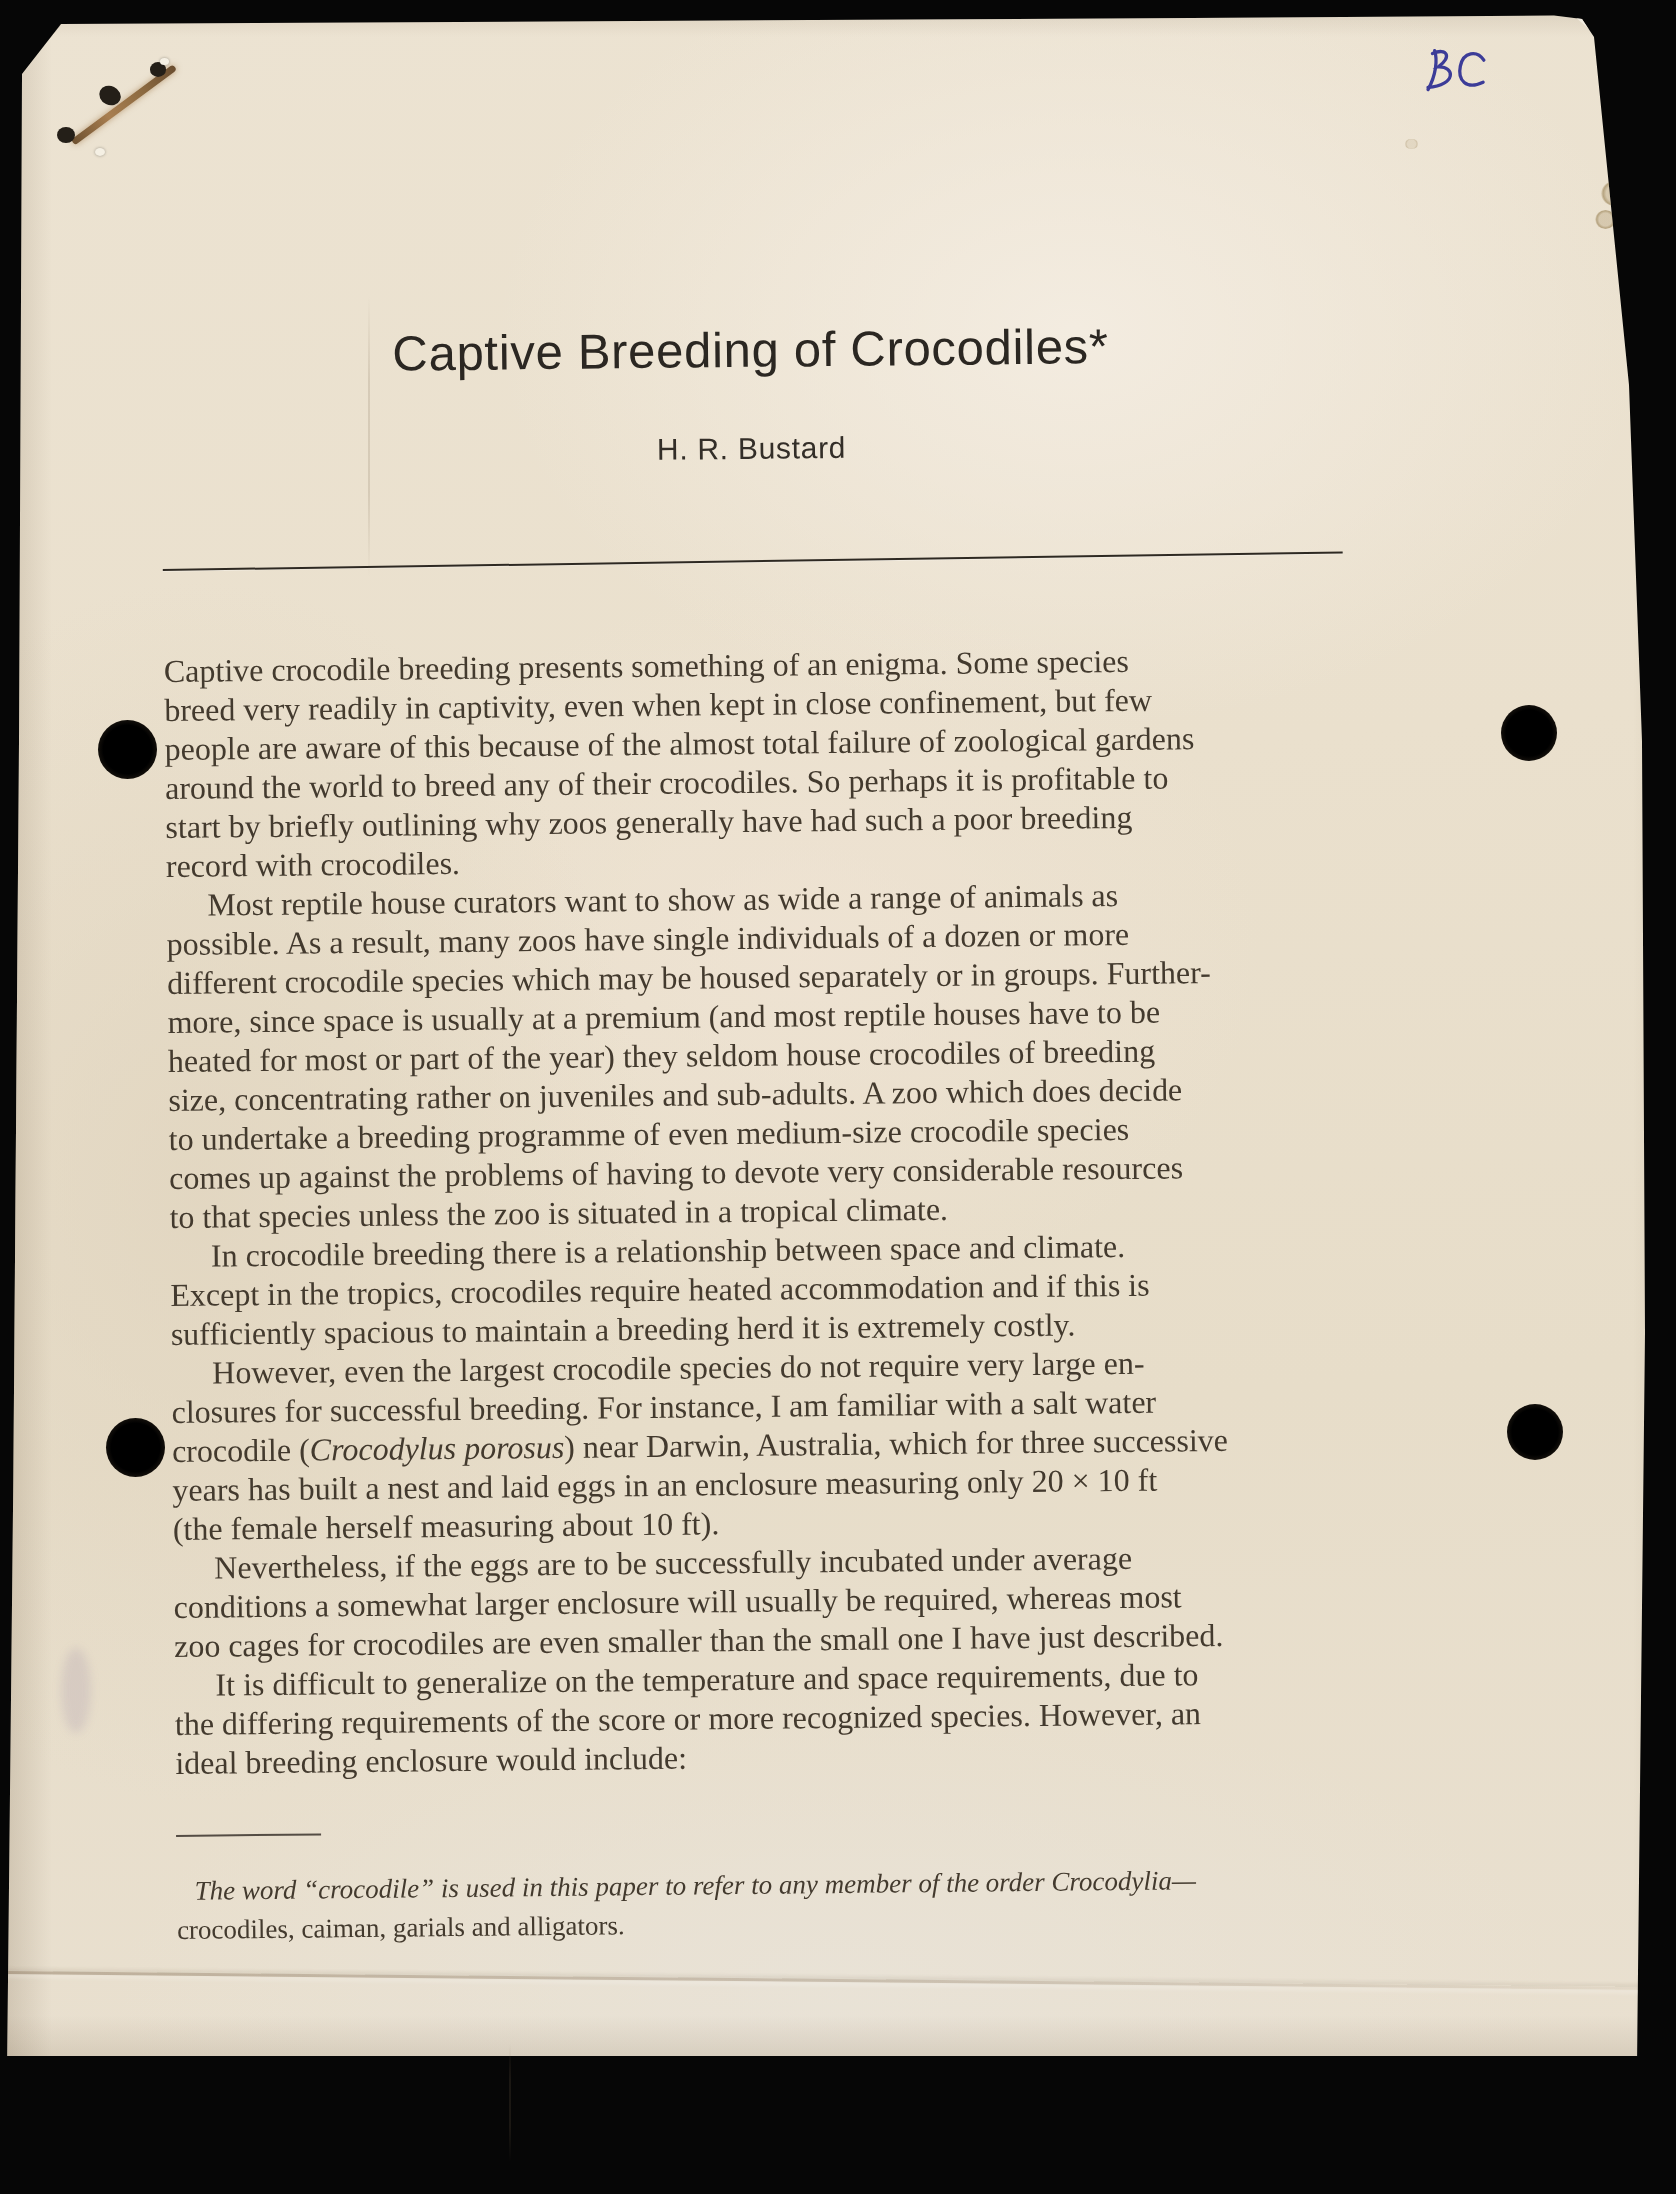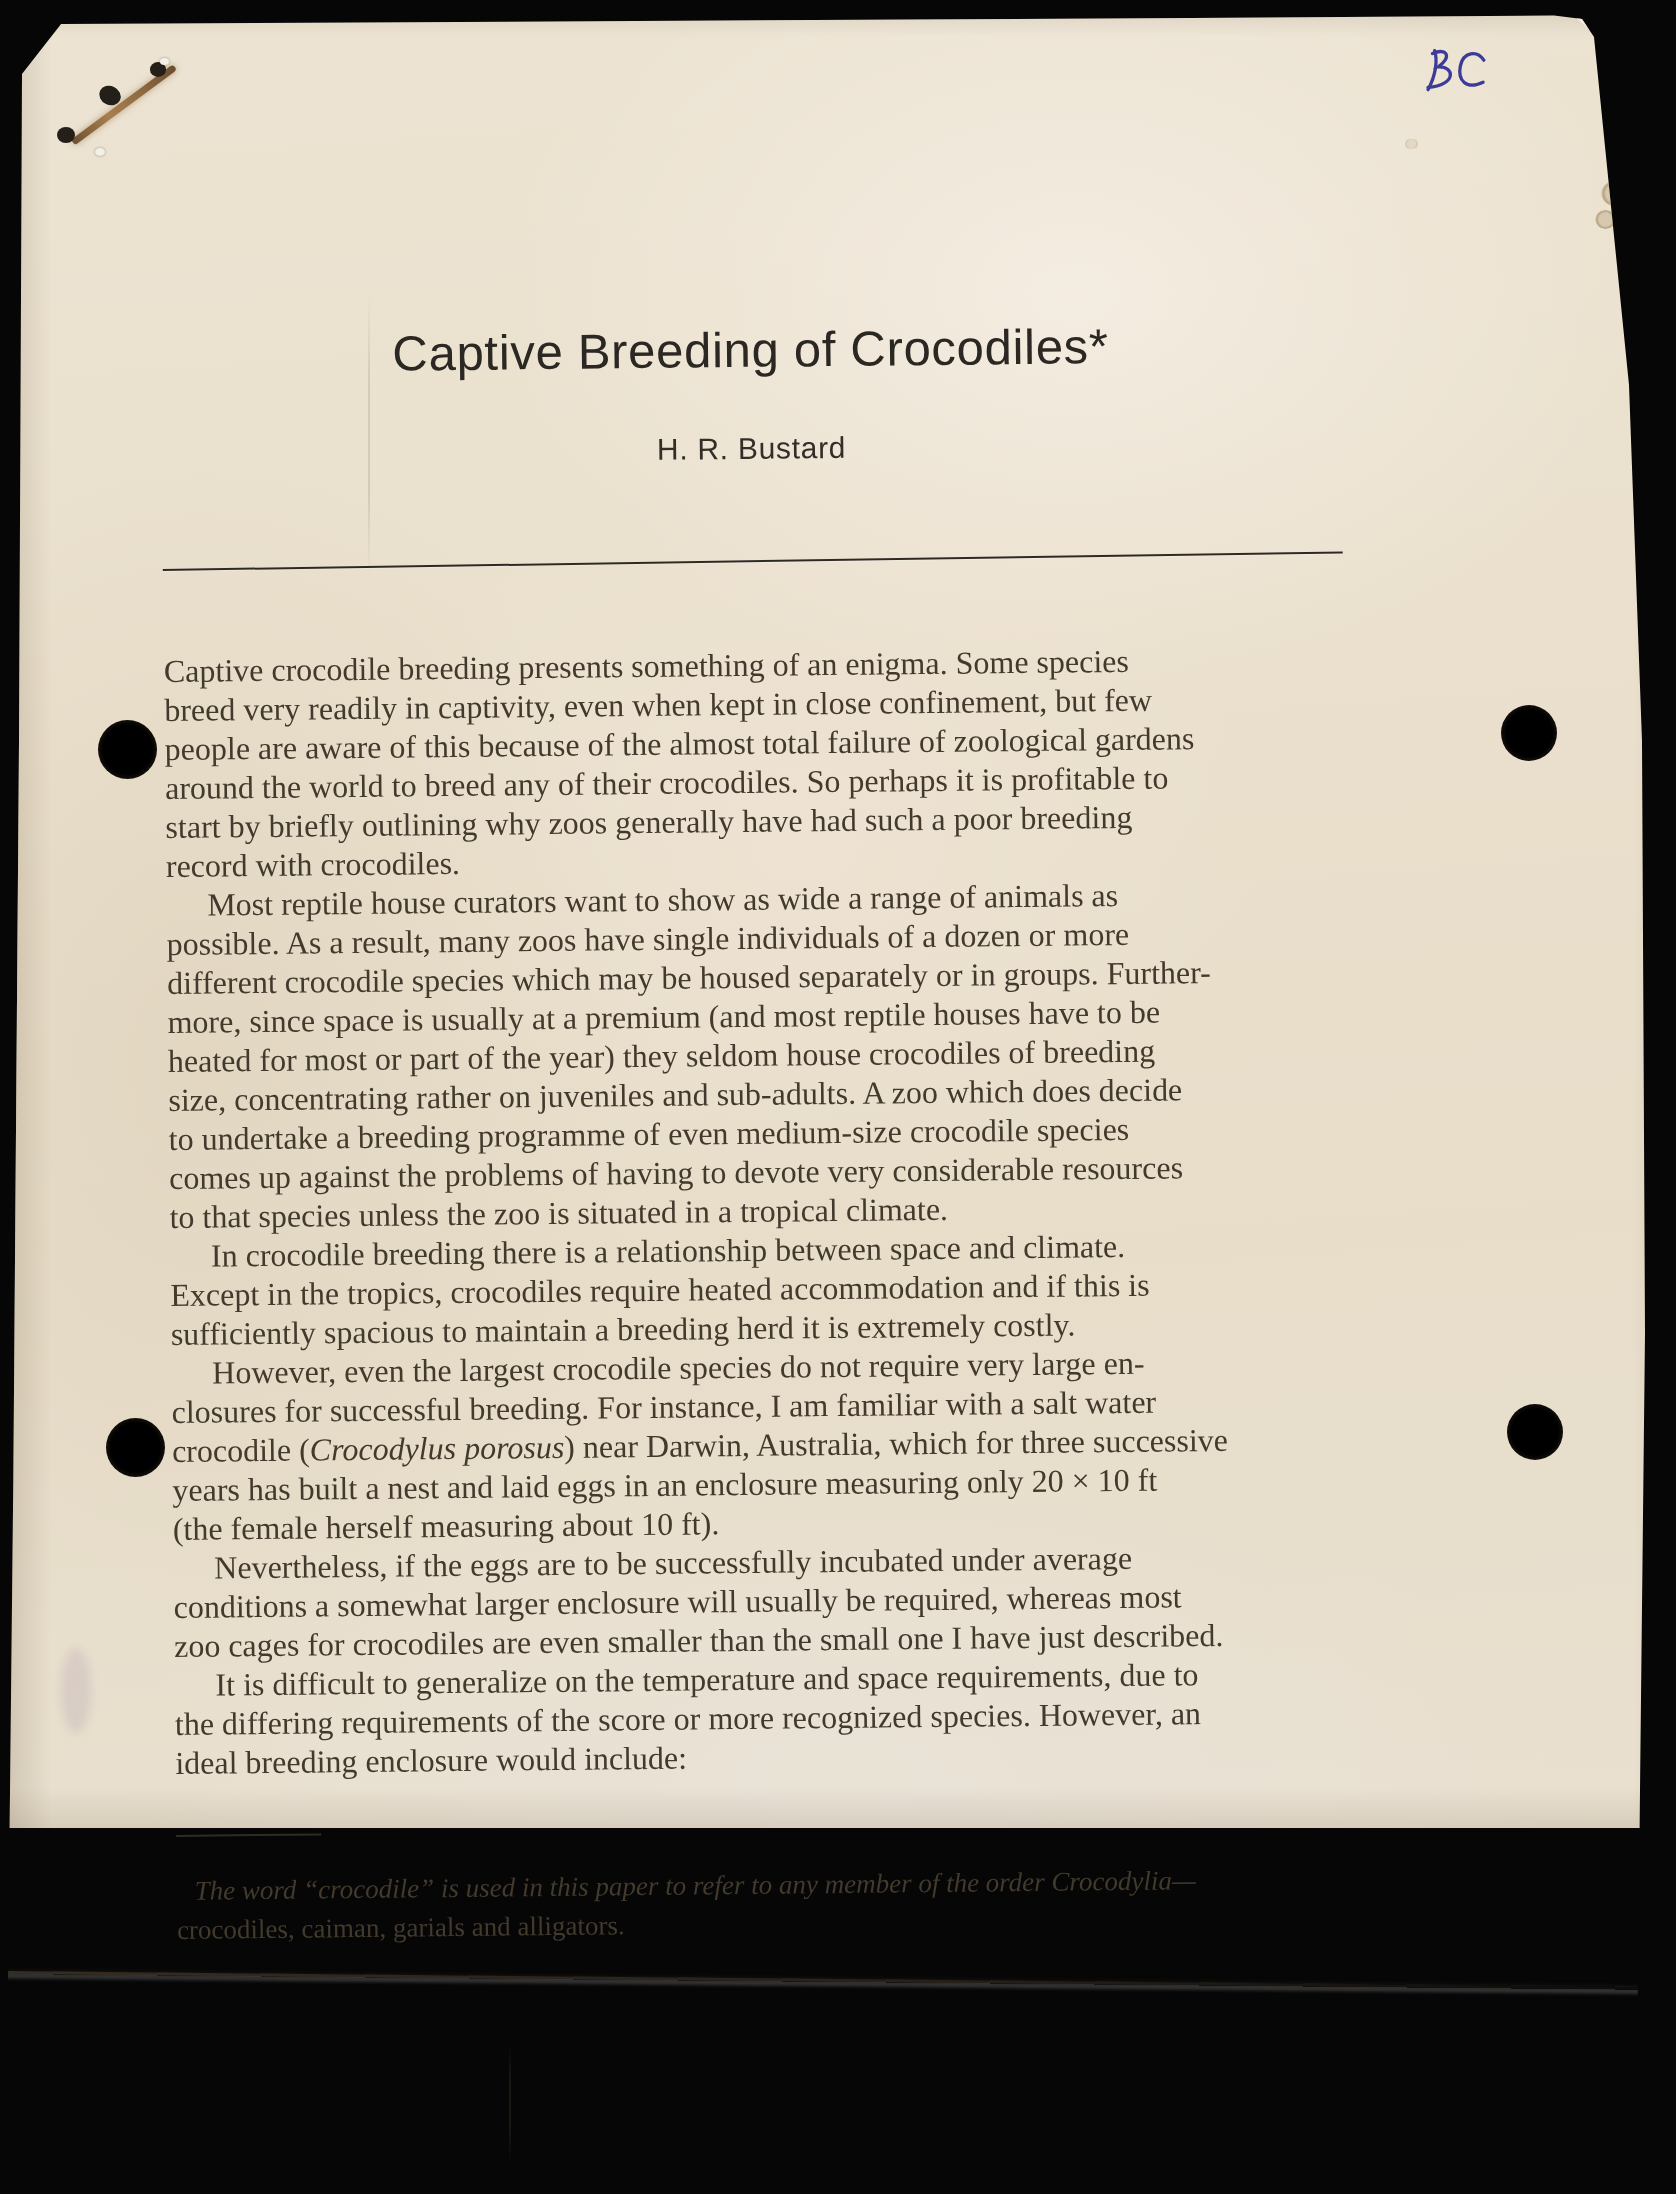--- a/index.html
+++ b/index.html
@@ -1,19 +1,19 @@
 <!DOCTYPE html>
 <html style="font-size:12px"><head>
 <meta charset="utf-8">
 <style>
   html,body{margin:0;padding:0;background:#060606;}
   #canvas{position:relative;width:1677px;height:2194px;background:#060606;overflow:hidden;
           font-family:"Liberation Serif",serif;}
   
-  #paper{position:absolute;left:0;top:0;width:1677px;height:1828px;
+  #paper{position:absolute;left:0;top:0;width:1677px;height:2056px;
     background:
       radial-gradient(963px 666px at 64% 16%, rgba(244,237,226,.9) 0%, rgba(244,237,226,0) 60%),
       radial-gradient(815px 1111px at 12% 58%, rgba(224,212,190,.75) 0%, rgba(224,212,190,0) 55%),
       radial-gradient(741px 592px at 48% 46%, rgba(240,228,213,.7) 0%, rgba(240,228,213,0) 62%),
       radial-gradient(1037px 444px at 50% 97%, rgba(233,227,216,.8) 0%, rgba(233,227,216,0) 70%),
       linear-gradient(176deg,#ece3d2 0%,#eae0cd 38%,#e7ddc9 68%,#e9e0d0 100%);
     clip-path:polygon(
       61px 24px, 1111px 18.5px, 1554px 15.6px, 1582px 19px, 1594px 37px,
       1629px 385px, 1642px 741px, 1645px 1333px, 1636px 2156px,
       1037px 2161px, 444px 2164px, 6px 2168px, 13.3px 1481px, 19px 741px, 22px 74px);}

